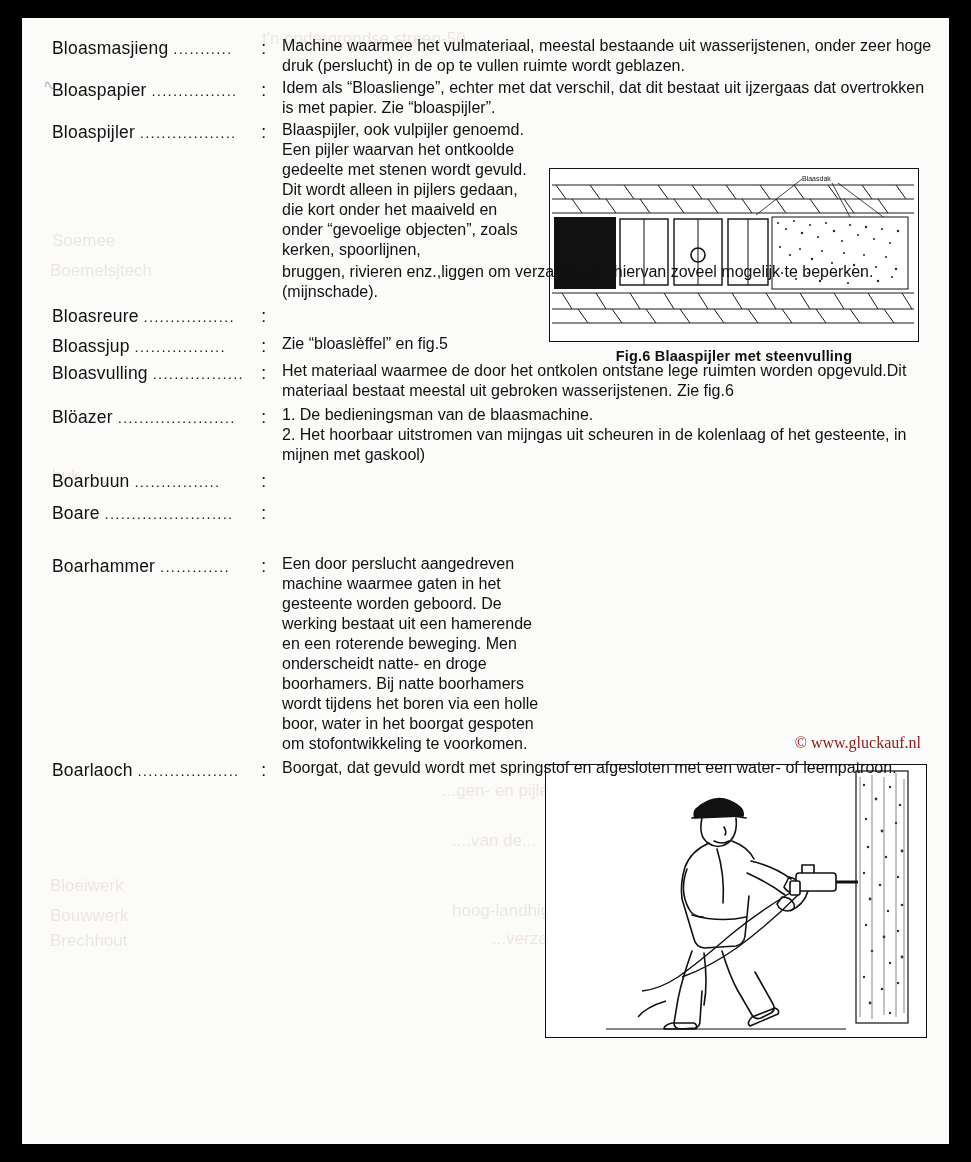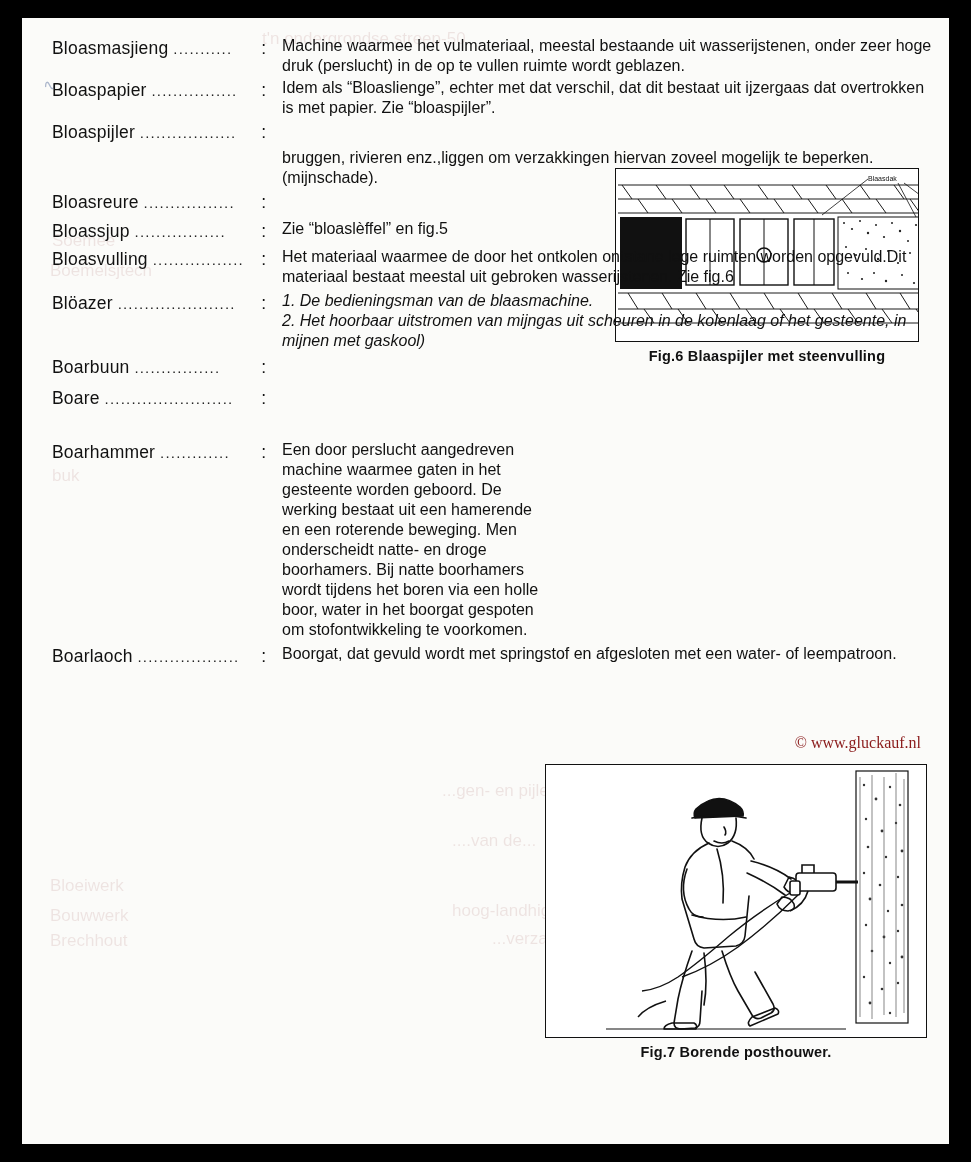--- a/index.html
+++ b/index.html
@@ -79,21 +79,21 @@
     padding-left: 10px;
   }
   .narrow { max-width: 252px; }
   .narrow2 { max-width: 262px; }
 
   
   .fig6-wrap {
     position: absolute;
     right: 30px;
     top: 150px;
-    width: 304px;
+    width: 370px;
   }
   .fig6-box {
     border: 1.6px solid #111;
     background: #ffffff;
     height: 172px;
     position: relative;
     overflow: hidden;
   }
   .fig-caption {
     text-align: center;
@@ -340,21 +340,20 @@
 
           <g stroke="#111" stroke-width="1.4" fill="none">
             <path d="M244 128 q-36 22 -62 44 q-30 26 -50 40 q-18 12 -36 14"></path>
             <path d="M252 130 q-30 30 -60 52 q-28 20 -56 30"></path>
             <path d="M120 236 q-20 6 -28 16"></path>
           </g>
 
           <path d="M60 264 H300" stroke="#111" stroke-width="1.2" fill="none"></path>
         </svg>
       </div>
-      <div class="fig-caption">Fig.7    Borende posthouwer.</div>
     </div>
 
     <div class="entries">
 
       <div class="entry">
         <div class="term-cell">
           <span class="term">Bloasmasjieng</span>
           <span class="dots">...........</span>
           <span class="colon">:</span>
         </div>
@@ -369,20 +368,21 @@
         </div>
         <div class="def-cell">Idem als “Bloaslienge”, echter met dat verschil, dat dit bestaat uit ijzergaas dat overtrokken is met papier. Zie “bloaspijler”.</div>
       </div>
 
       <div class="entry">
         <div class="term-cell">
           <span class="term">Bloaspijler</span>
           <span class="dots">..................</span>
           <span class="colon">:</span>
         </div>
+        <div class="def-cell narrow">Blaaspijler, ook vulpijler genoemd. Een pijler waarvan  het ontkoolde gedeelte met stenen wordt gevuld. Dit wordt alleen in pijlers gedaan, die kort onder het maaiveld en onder “gevoelige objecten”, zoals kerken, spoorlijnen,</div>
       </div>
 
       <div class="entry">
         <div class="term-cell"></div>
         <div class="def-cell">bruggen, rivieren enz.,liggen om verzakkingen hiervan zoveel mogelijk te beperken. (mijnschade).</div>
       </div>
 
       <div class="entry" style="margin-top:0;">
         <div class="term-cell">
           <span class="term">Bloasreure</span>
@@ -408,21 +408,21 @@
         </div>
         <div class="def-cell">Het materiaal waarmee de door het ontkolen ontstane lege ruimten worden opgevuld.Dit materiaal bestaat meestal uit gebroken wasserijstenen. Zie fig.6</div>
       </div>
 
       <div class="entry" style="margin-top:4px;">
         <div class="term-cell">
           <span class="term">Blöazer</span>
           <span class="dots">......................</span>
           <span class="colon">:</span>
         </div>
-        <div class="def-cell" style="white-space:pre-line;font-style:italic;">1. De bedieningsman van de blaasmachine.
+        <div class="def-cell" style="white-space:pre-line;">1. De bedieningsman van de blaasmachine.
 2. Het hoorbaar uitstromen van mijngas uit scheuren in de kolenlaag of het gesteente, in mijnen met gaskool)</div>
       </div>
 
       <div class="entry" style="margin-top:4px;gap:12px;">
         <div class="term-cell">
           <span class="term">Boarbuun</span>
           <span class="dots">................</span>
           <span class="colon">:</span>
         </div>
       </div>

